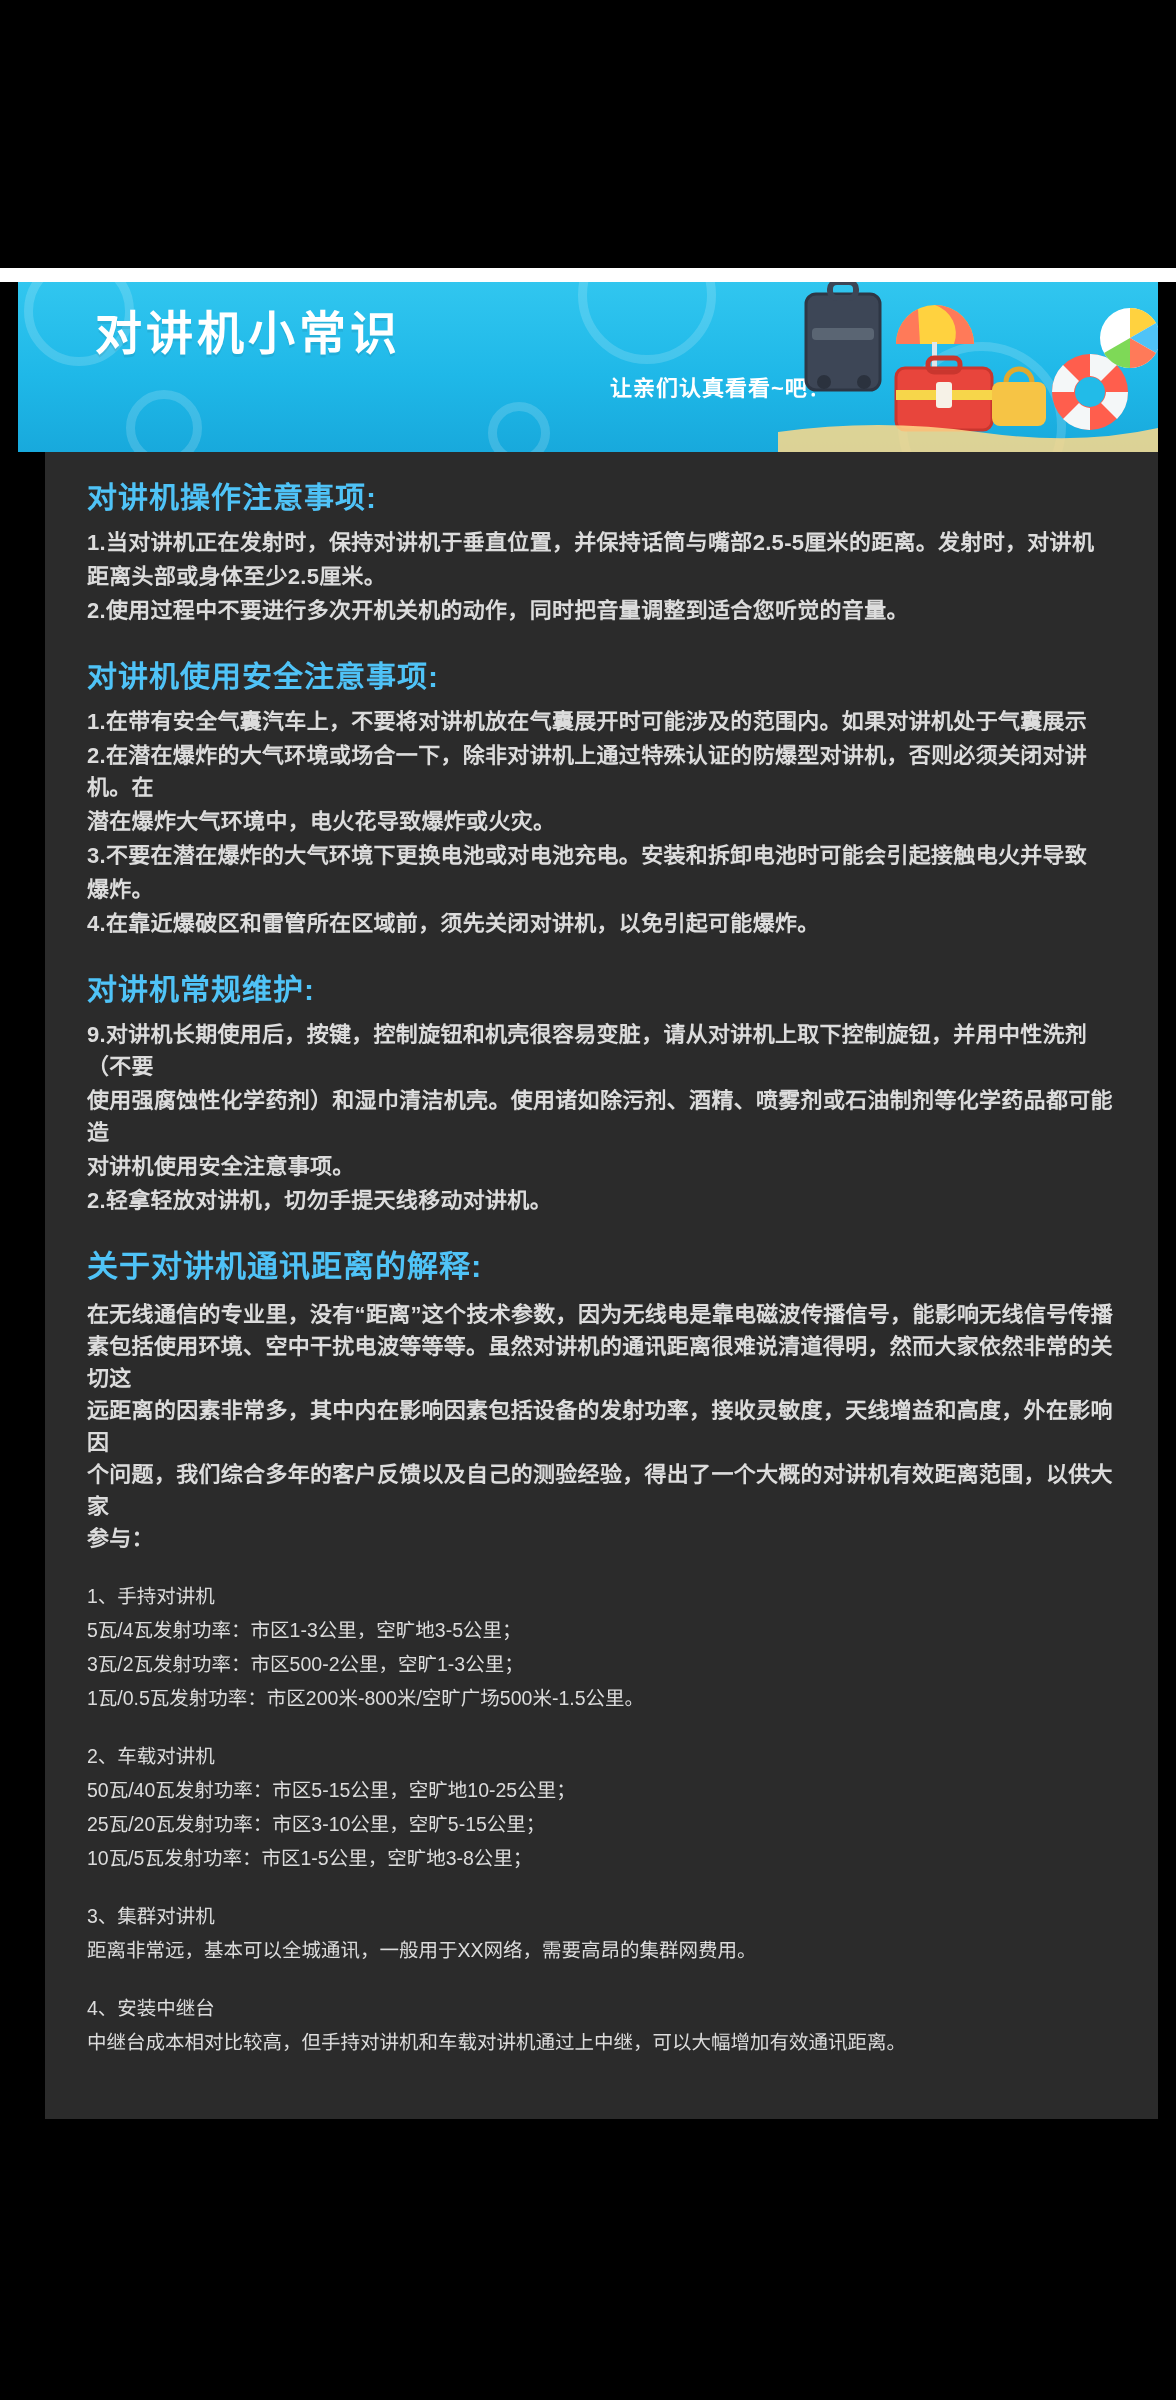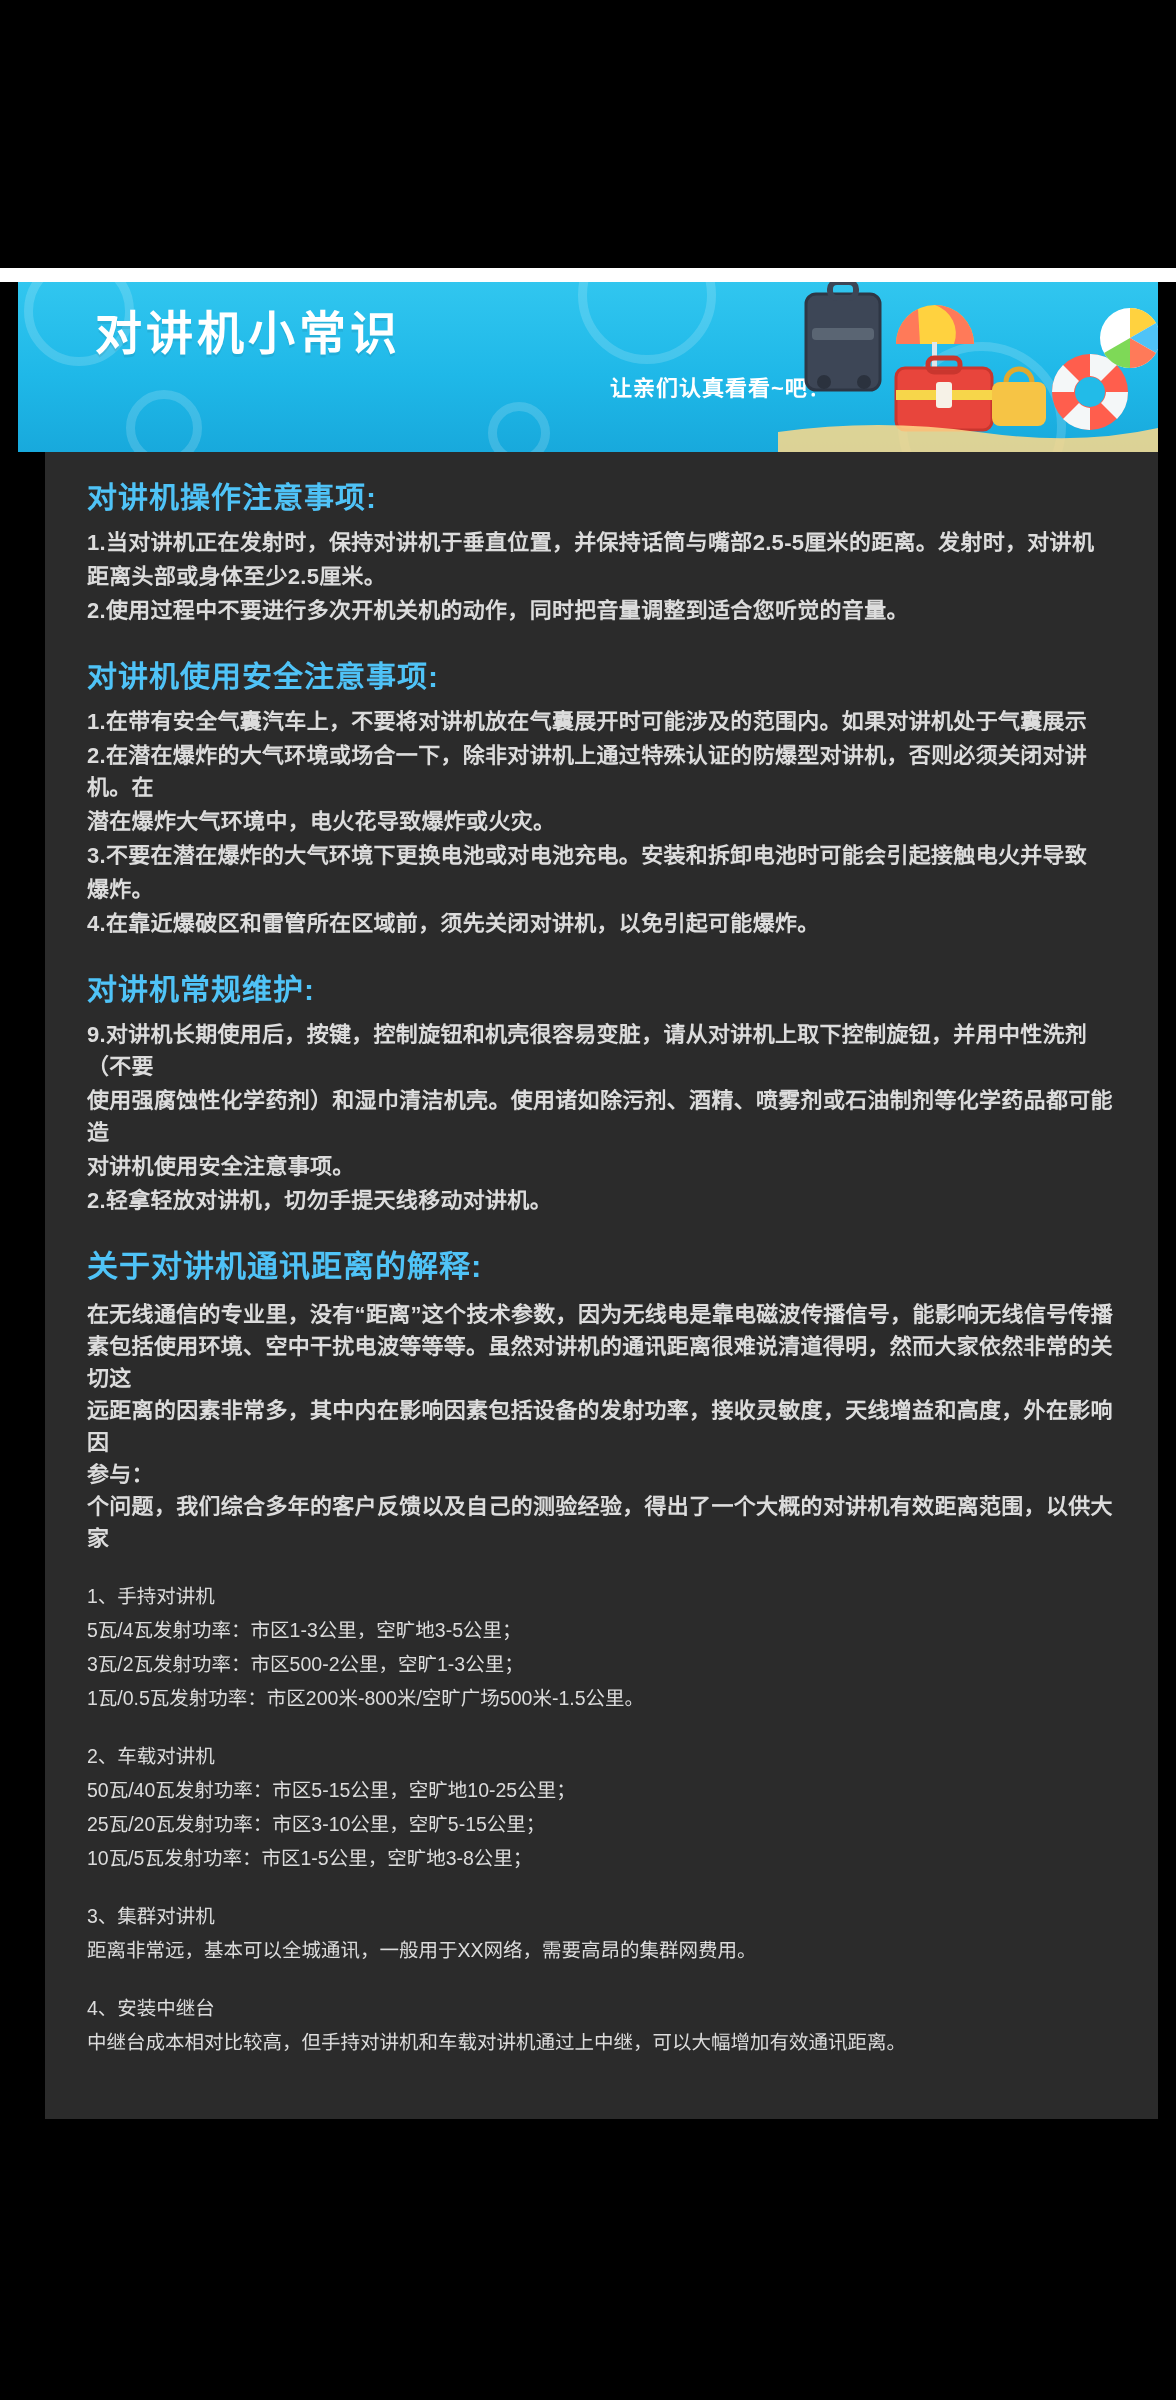--- a/index.html
+++ b/index.html
@@ -210,22 +210,22 @@
         <p class="para">使用强腐蚀性化学药剂）和湿巾清洁机壳。使用诸如除污剂、酒精、喷雾剂或石油制剂等化学药品都可能造</p>
         <p class="para">对讲机使用安全注意事项。</p>
         <p class="para">2.轻拿轻放对讲机，切勿手提天线移动对讲机。</p>
       </div>
 
       <div class="section">
         <h2 class="sec-title big">关于对讲机通讯距离的解释:</h2>
         <p class="para intro-para">在无线通信的专业里，没有“距离”这个技术参数，因为无线电是靠电磁波传播信号，能影响无线信号传播</p>
         <p class="para intro-para">素包括使用环境、空中干扰电波等等等。虽然对讲机的通讯距离很难说清道得明，然而大家依然非常的关切这</p>
         <p class="para intro-para">远距离的因素非常多，其中内在影响因素包括设备的发射功率，接收灵敏度，天线增益和高度，外在影响因</p>
+        <p class="para intro-para">个问题，我们综合多年的客户反馈以及自己的测验经验，得出了一个大概的对讲机有效距离范围，以供大家</p>
         <p class="para intro-para">参与：</p>
-        <p class="para intro-para">个问题，我们综合多年的客户反馈以及自己的测验经验，得出了一个大概的对讲机有效距离范围，以供大家</p>
 
         <div class="list-block">
           <div class="list-head">1、手持对讲机</div>
           <div class="list-line">5瓦/4瓦发射功率：市区1-3公里，空旷地3-5公里；</div>
           <div class="list-line">3瓦/2瓦发射功率：市区500-2公里，空旷1-3公里；</div>
           <div class="list-line">1瓦/0.5瓦发射功率：市区200米-800米/空旷广场500米-1.5公里。</div>
         </div>
 
         <div class="list-block">
           <div class="list-head">2、车载对讲机</div>

